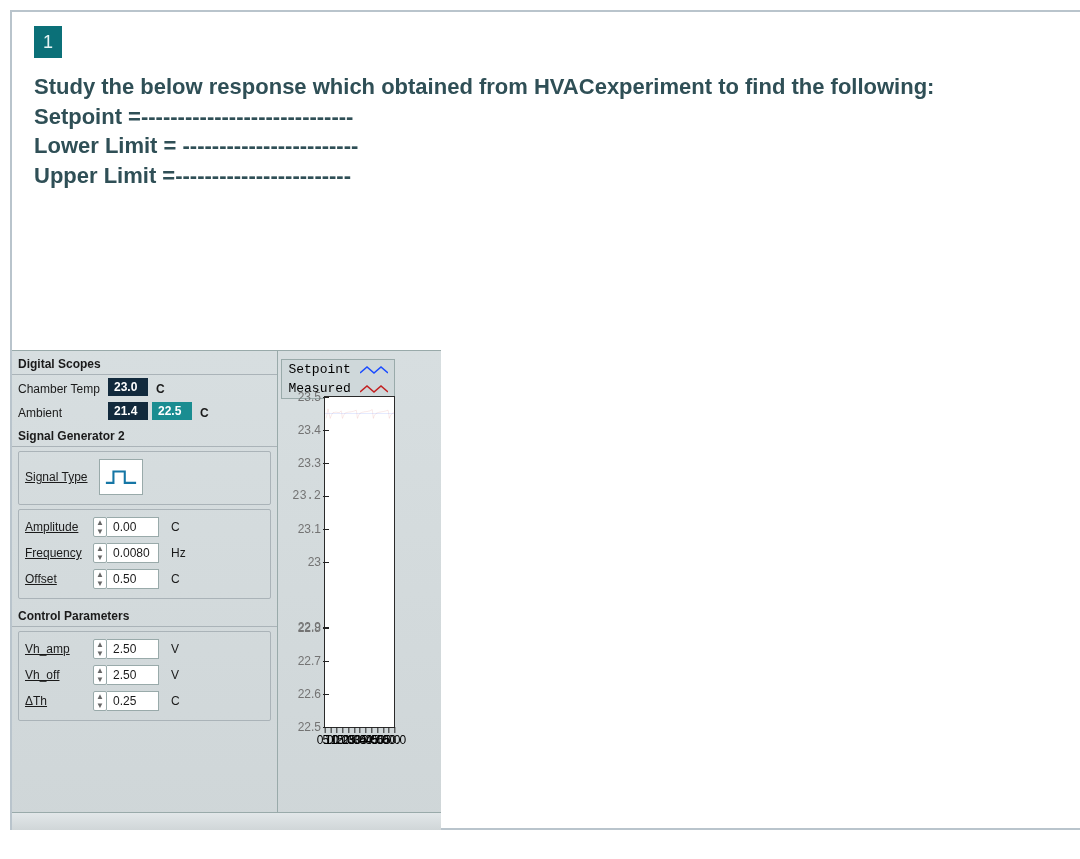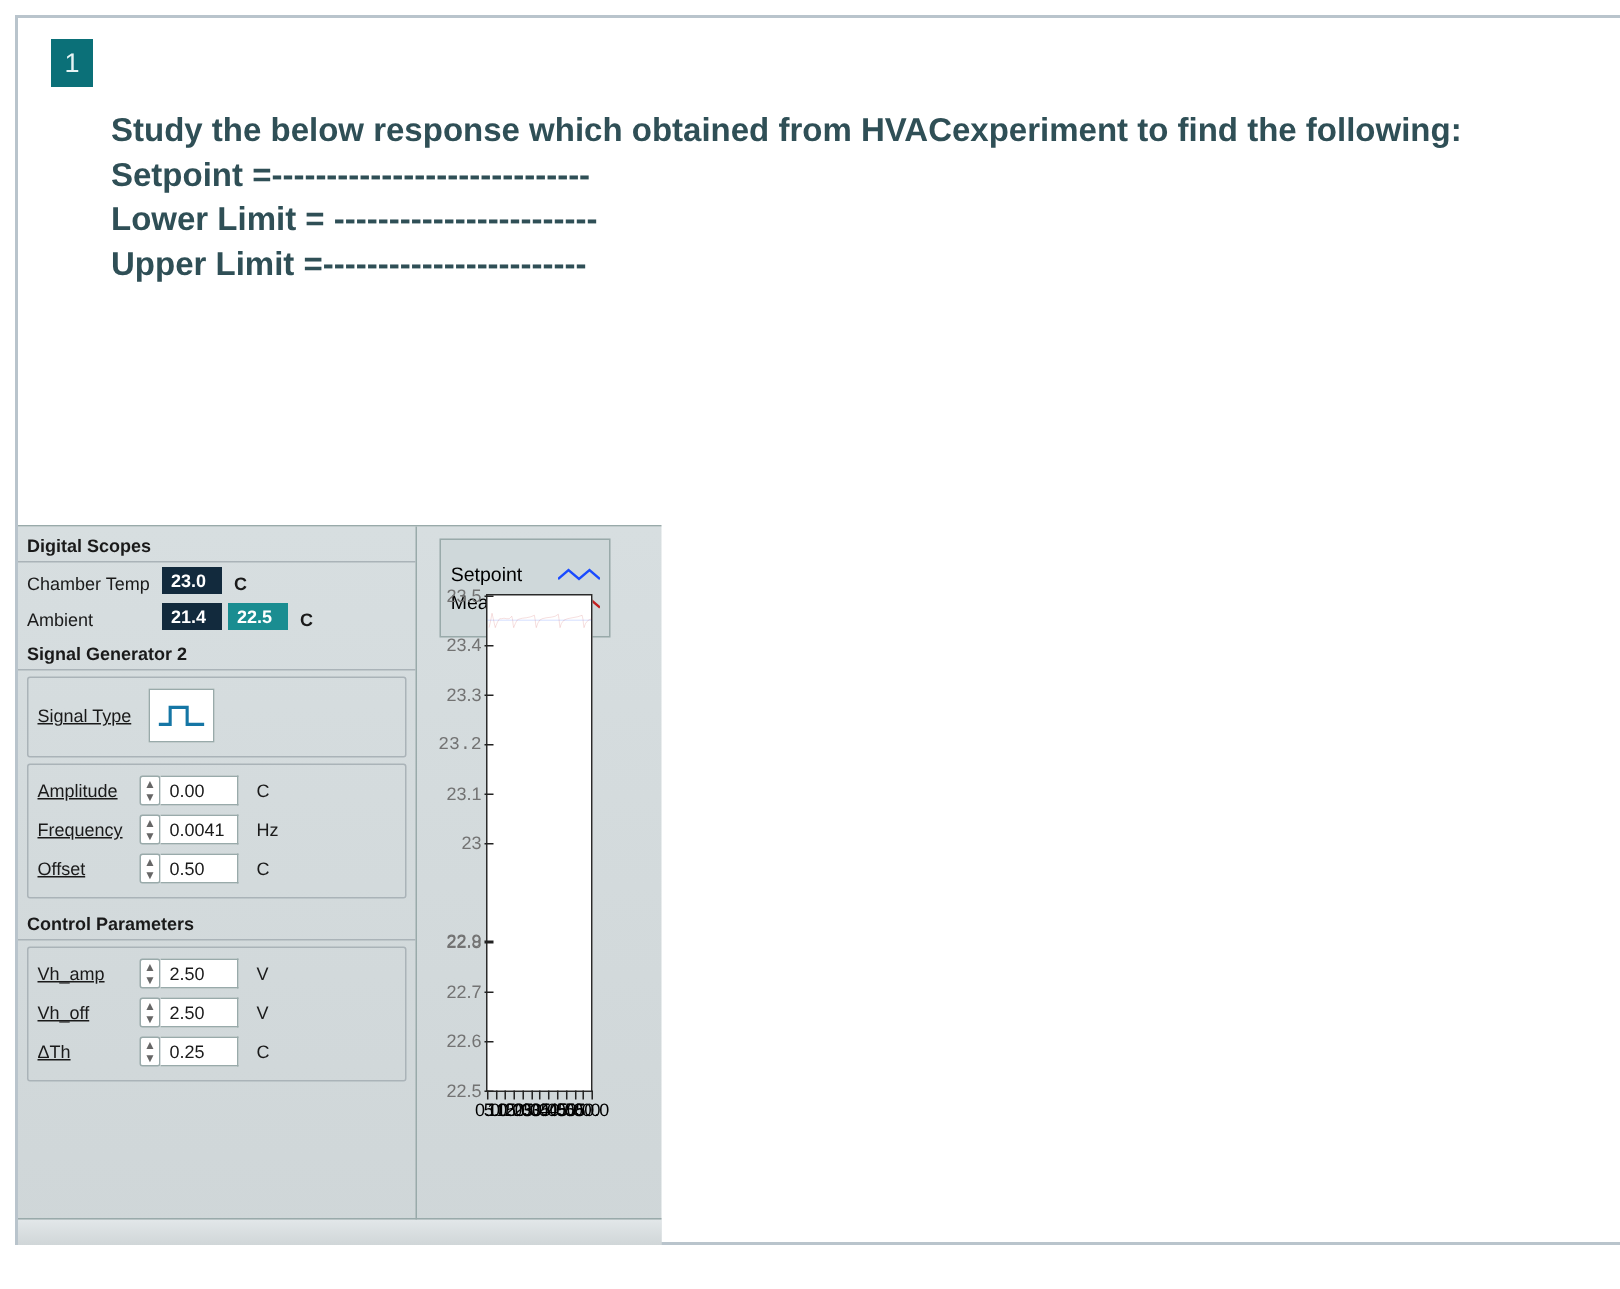--- a/index.html
+++ b/index.html
@@ -27,21 +27,20 @@
     height: 32px;
     text-align: center;
     line-height: 32px;
   }
   .question {
     margin-top: 14px;
     color: #2f4f56;
     font-size: 22px;
     font-weight: 700;
     line-height: 1.35;
-    margin-left: 40px;
   }
   .question p { margin: 0; }
 
   
   .app {
     position: absolute;
     left: 0;
     bottom: -2px;
     height: 480px;
     border-top: 1px solid #9aa;
@@ -123,25 +122,26 @@
     background: #fff;
     margin-left: 6px;
     position: relative;
   }
   .sigtype svg { position: absolute; inset: 4px; }
 
   
   .panel-right { position: relative; padding: 10px 46px 40px 10px; }
   .legend {
     position: absolute;
-    right: 34px;
+    right: 46px;
     top: 8px;
     background: #cfd8da;
     border: 1px solid #9aa;
-    padding: 13px 2px;
+    padding: 0 2px;
+    font-family: Liberation Mono, monospace;
   }
   .legend .lrow { display: flex; align-items: center; gap: 8px; padding: 2px 4px; }
   .legend .lrow span:first-child { font-size: 13px; min-width: 64px; }
   .ymarker { width: 28px; height: 12px; position: relative; }
   .ymarker svg { position: absolute; inset: 0; }
 
   .plot-title { font-size: 13px; font-weight: 700; margin: 16px 0 4px 8px; }
   .chart {
     position: relative;
     height: 332px;
@@ -254,21 +254,21 @@
           </span>
           <span class="sunit">C</span>
         </div>
         <div class="subrow">
           <span class="sublabel">Frequency</span>
           <span class="spinner">
             <span class="spin-btns">
                 <span>▲</span>
                 <span>▼</span>
               </span>
-            <span class="spin-box">0.0041</span>
+            <span class="spin-box">0.0080</span>
           </span>
           <span class="sunit">Hz</span>
         </div>
         <div class="subrow">
           <span class="sublabel">Offset</span>
           <span class="spinner">
             <span class="spin-btns">
                 <span>▲</span>
                 <span>▼</span>
               </span>

